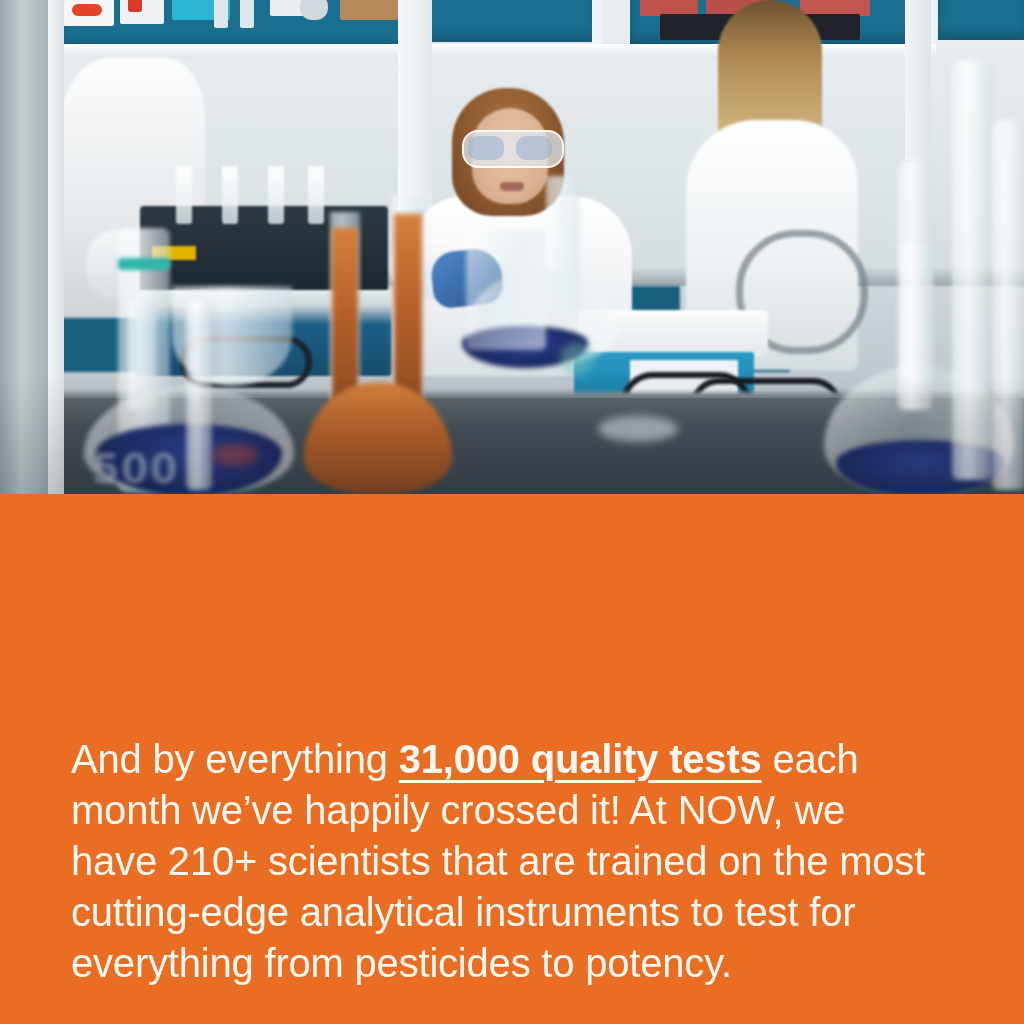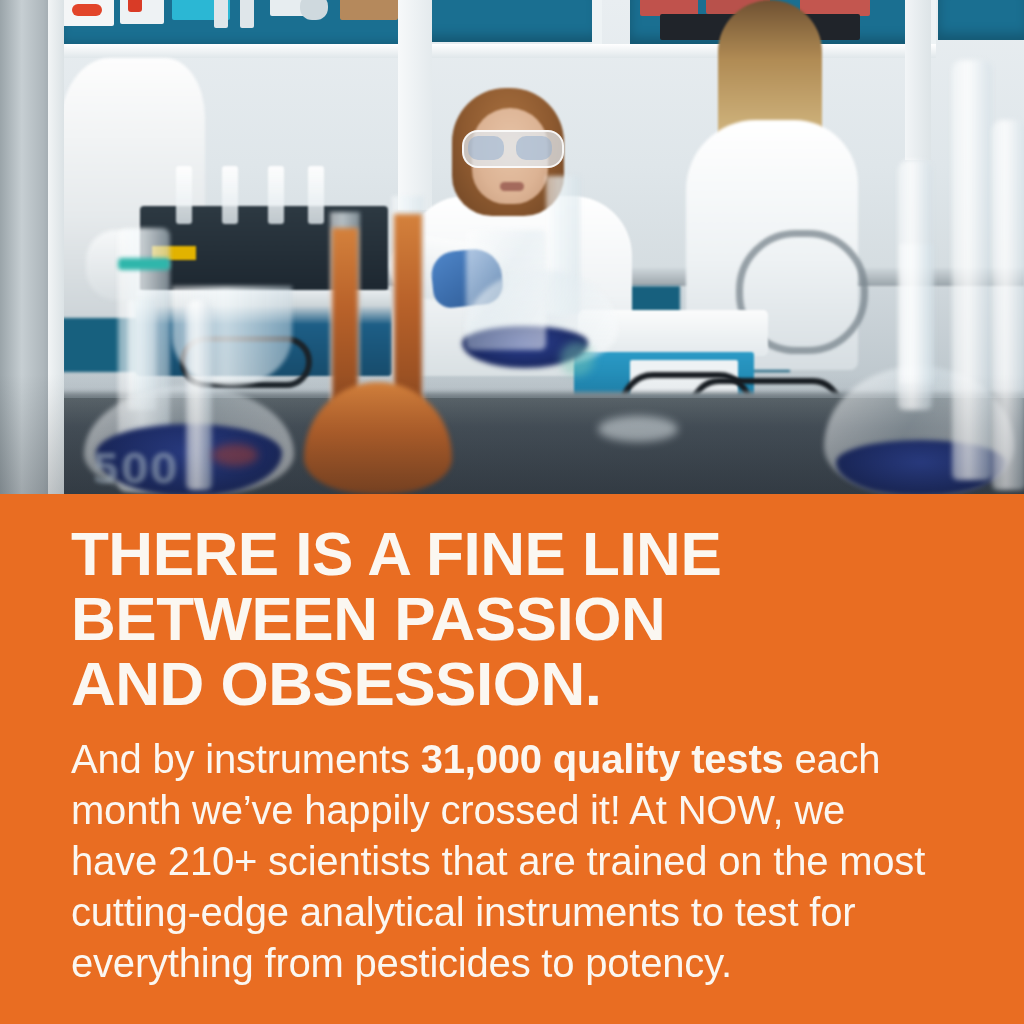--- a/index.html
+++ b/index.html
@@ -333,20 +333,21 @@
     margin: 0;
     color: #FBF7F1;
     font-family: "Liberation Sans", sans-serif;
     font-weight: 400;
     font-size: 40px;
     line-height: 51px;
     letter-spacing: -0.2px;
   }
   .body-copy .hl {
     font-weight: 700;
+    text-decoration: underline;
     text-decoration-thickness: 3px;
     text-underline-offset: 7px;
     text-decoration-color: #FBF7F1;
   }
 </style>
 </head>
 <body>
 
 <div class="ad-card">
 
@@ -460,22 +461,19 @@
     <div class="bokeh" style="left:212px; top:444px; width:46px; height:22px; background:rgba(200,70,50,.5);"></div>
 
     <div class="door-frame"></div>
     <div class="door-frame2"></div>
 
     <div class="dof-bottom"></div>
   </div>
 
   <div class="panel">
 
-    <h1 class="headline">THERE IS A FINE LINE
-BETWEEN PASSION
-AND OBSESSION.</h1>
 
     <p class="body-copy">
-      <span>And by instruments </span><span class="hl">31,000 quality tests</span><span> each month we’ve happily crossed it! At NOW, we have 210+ scientists that are trained on the most cutting-edge analytical instruments to test for everything from pesticides to potency.</span>
+      <span>And by everything </span><span class="hl">31,000 quality tests</span><span> each month we’ve happily crossed it! At NOW, we have 210+ scientists that are trained on the most cutting-edge analytical instruments to test for everything from pesticides to potency.</span>
     </p>
   </div>
 
 </div>
 
 </body></html>

